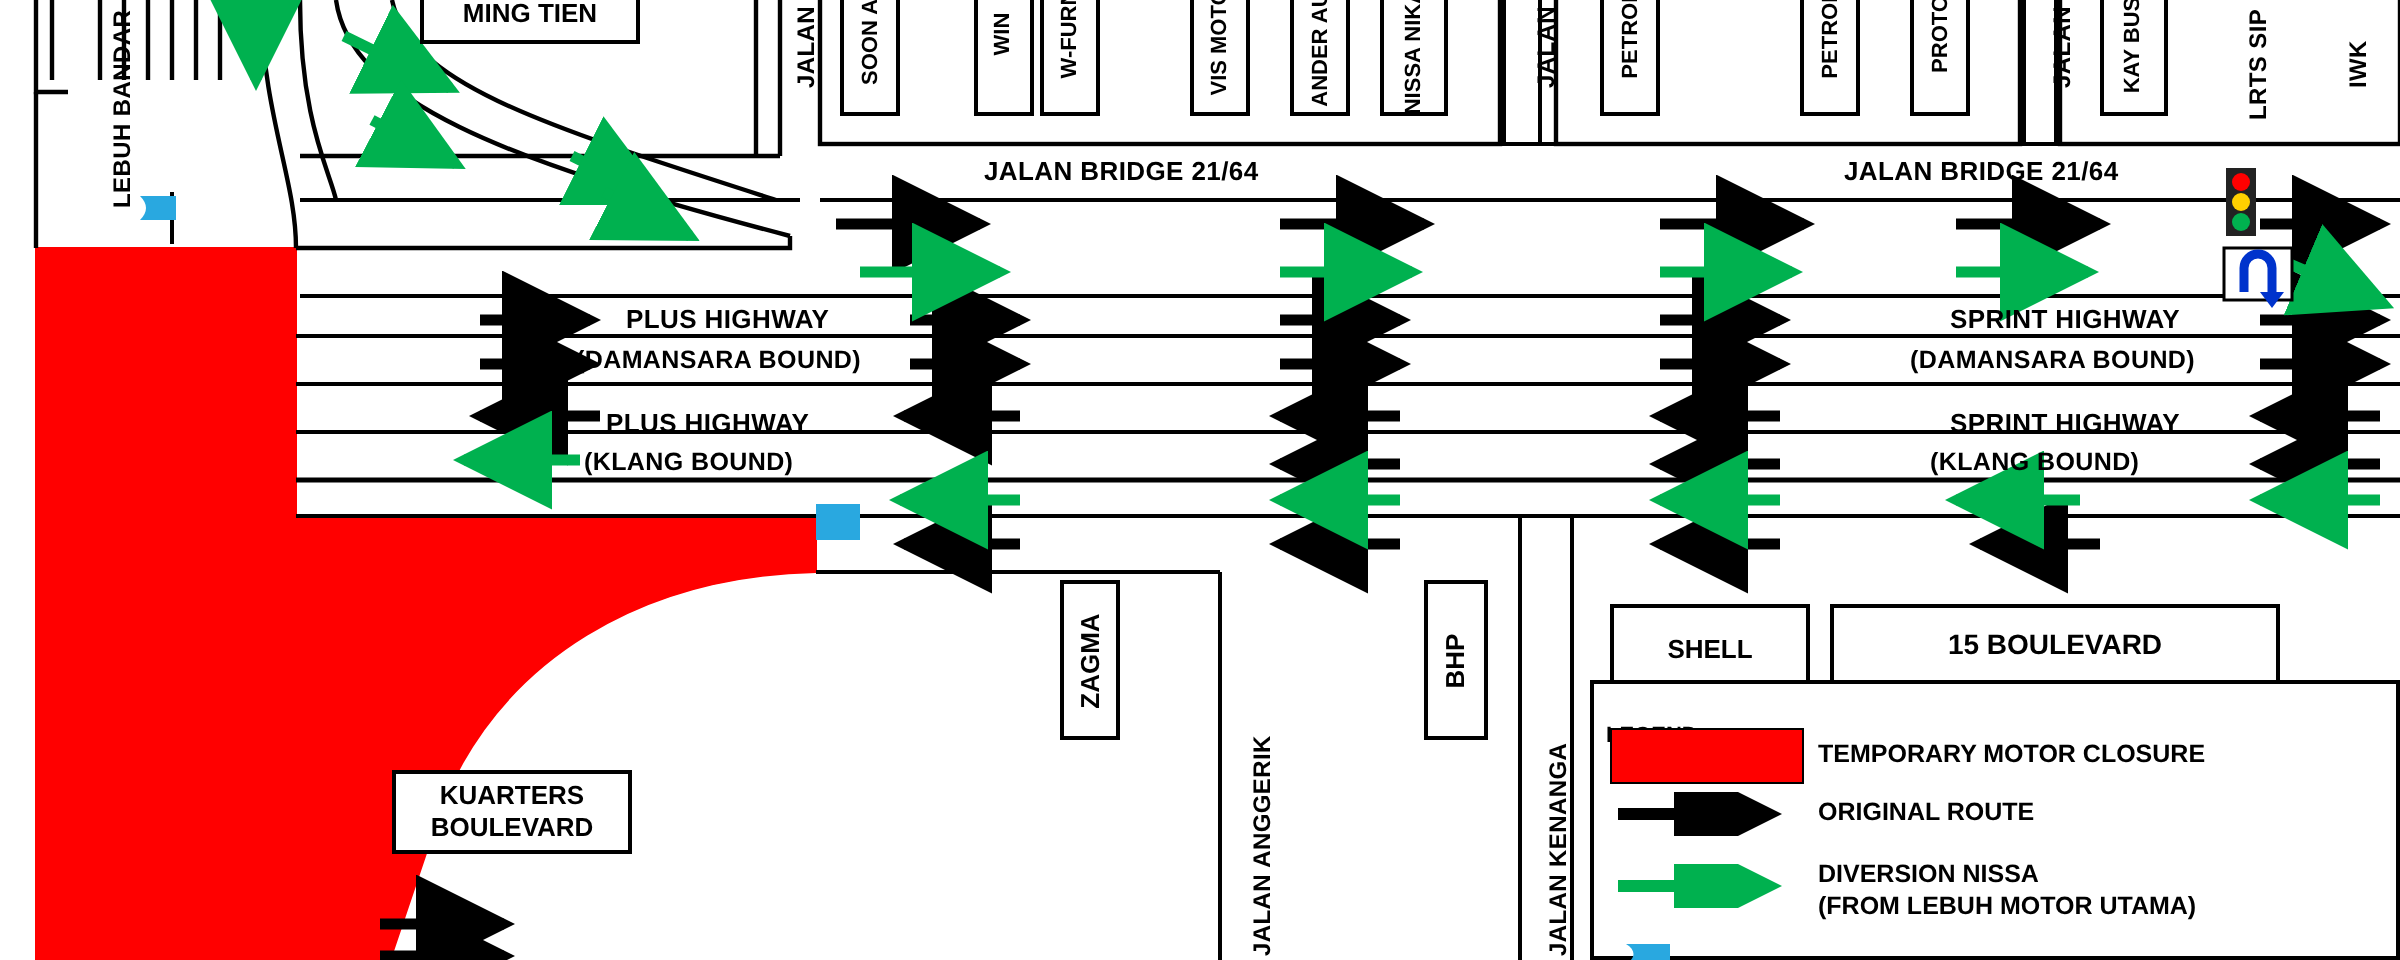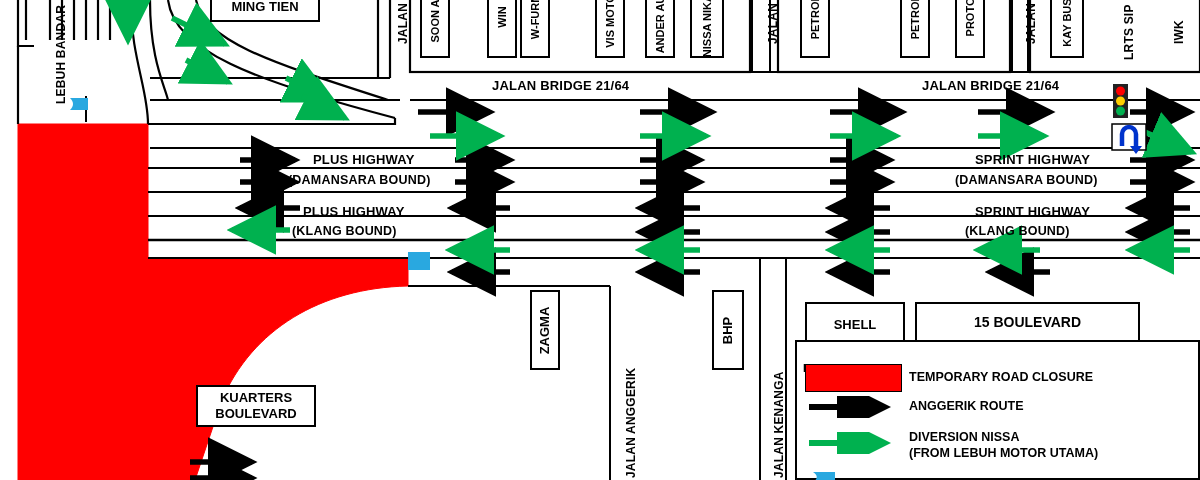--- a/index.html
+++ b/index.html
@@ -273,33 +273,33 @@
     </div>
   <div class="boxlbl" style="left:805px;top:302px;width:100px;height:44px;font-size:13px;">SHELL</div>
   <div class="boxlbl" style="left:915px;top:302px;width:225px;height:40px;font-size:14px;">15 BOULEVARD</div>
   <div class="boxlbl" style="left:196px;top:385px;width:120px;height:42px;font-size:13px;line-height:16px;padding:0 4px;">KUARTERS BOULEVARD</div>
 
   <div class="legend-box">
     <div class="legend-title">LEGEND</div>
 
     <div class="legend-row" style="top:22px;">
       <div class="legend-swatch redswatch" style="top:0;"></div>
-      <div class="legend-text" style="top:6px;">TEMPORARY ROAD CLOSURE</div>
+      <div class="legend-text" style="top:6px;">TEMPORARY MOTOR CLOSURE</div>
     </div>
 
     <div class="legend-row" style="top:52px;">
       <svg class="legend-swatch" style="top:2px;height:22px;" viewBox="0 0 95 22">
         <defs>
             <marker id="lgB" markerWidth="9" markerHeight="9" refX="8" refY="4.5" orient="auto">
               <path d="M0,0 L9,4.5 L0,9 z" fill="#000"></path>
             </marker>
           </defs>
         <line x1="4" y1="11" x2="80" y2="11" stroke="#000" stroke-width="6" marker-end="url(#lgB)"></line>
       </svg>
-      <div class="legend-text" style="top:5px;">ANGGERIK ROUTE</div>
+      <div class="legend-text" style="top:5px;">ORIGINAL ROUTE</div>
     </div>
 
     <div class="legend-row" style="top:88px;height:44px;">
       <svg class="legend-swatch" style="top:2px;height:22px;" viewBox="0 0 95 22">
         <defs>
             <marker id="lgG" markerWidth="9" markerHeight="9" refX="8" refY="4.5" orient="auto">
               <path d="M0,0 L9,4.5 L0,9 z" fill="#00b14f"></path>
             </marker>
           </defs>
         <line x1="4" y1="11" x2="80" y2="11" stroke="#00b14f" stroke-width="6" marker-end="url(#lgG)"></line>

